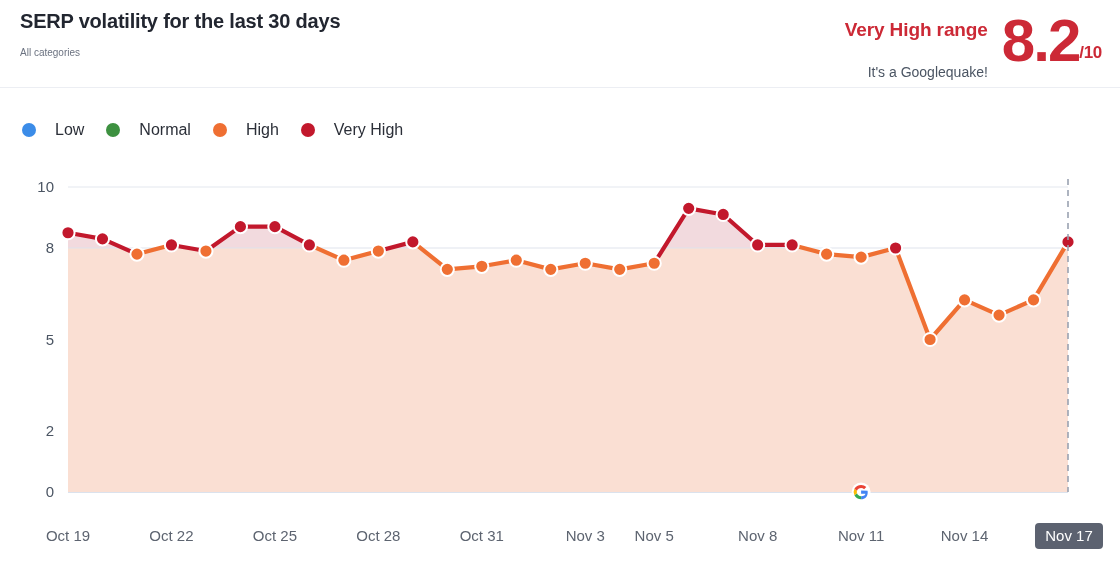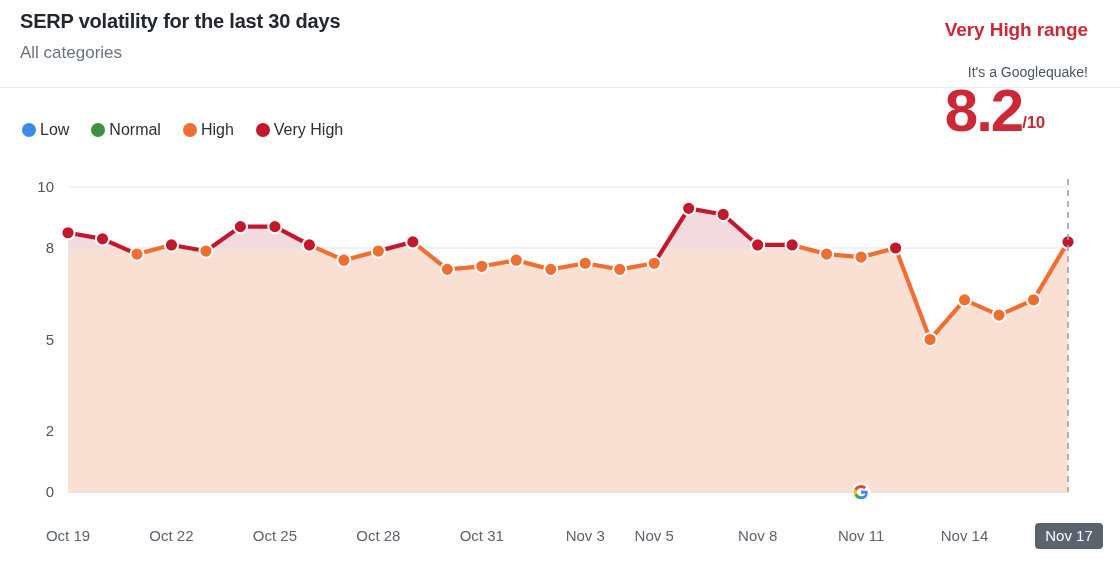--- a/index.html
+++ b/index.html
@@ -26,27 +26,27 @@
     background: #fff;
   }
   .header-left { position: absolute; left: 20px; top: 8px; }
   .page-title {
     font-size: 20px; font-weight: bold; color: #222630;
     letter-spacing: -0.2px; line-height: 26px; margin: 0;
     white-space: nowrap;
     text-align: center;
   }
   .page-subtitle {
-    font-size: 17px; color: #6b7280; line-height: 22px;
+    font-size: 10px; color: #6b7280; line-height: 22px;
     margin: 8px 0 0 0; white-space: nowrap;
   }
 
   .header-right {
     position: absolute; right: 18px; top: 12px;
-    display: flex; align-items: flex-start; justify-content: flex-end; flex-direction: column;
+    display: flex; align-items: flex-start; justify-content: flex-end;
   }
   .score-text { text-align: right; padding-top: 6px; padding-right: 14px; }
   .range-label {
     font-size: 19px; font-weight: bold; color: #cc2936;
     line-height: 24px; white-space: nowrap; letter-spacing: -0.1px;
   }
   .range-caption {
     font-size: 14px; color: #4b5563; line-height: 20px;
     margin-top: 20px; white-space: nowrap;
   }
@@ -60,21 +60,21 @@
   .score-denom {
     font-size: 17px; font-weight: bold; line-height: 26px;
     padding-bottom: 4px; letter-spacing: -0.3px;
   }
 
   
   .legend {
     position: absolute; left: 22px; top: 120px;
     display: flex; align-items: center; gap: 22px;
   }
-  .legend-item { display: flex; align-items: center; gap: 4px; }
+  .legend-item { display: flex; align-items: center; gap: 19px; }
   .legend-dot {
     width: 14px; height: 14px; border-radius: 50%;
     display: inline-block; flex: none;
   }
   .legend-label {
     font-size: 16px; color: #2b2f38; line-height: 20px; white-space: nowrap;
   }
 
   
   .chart-area {

